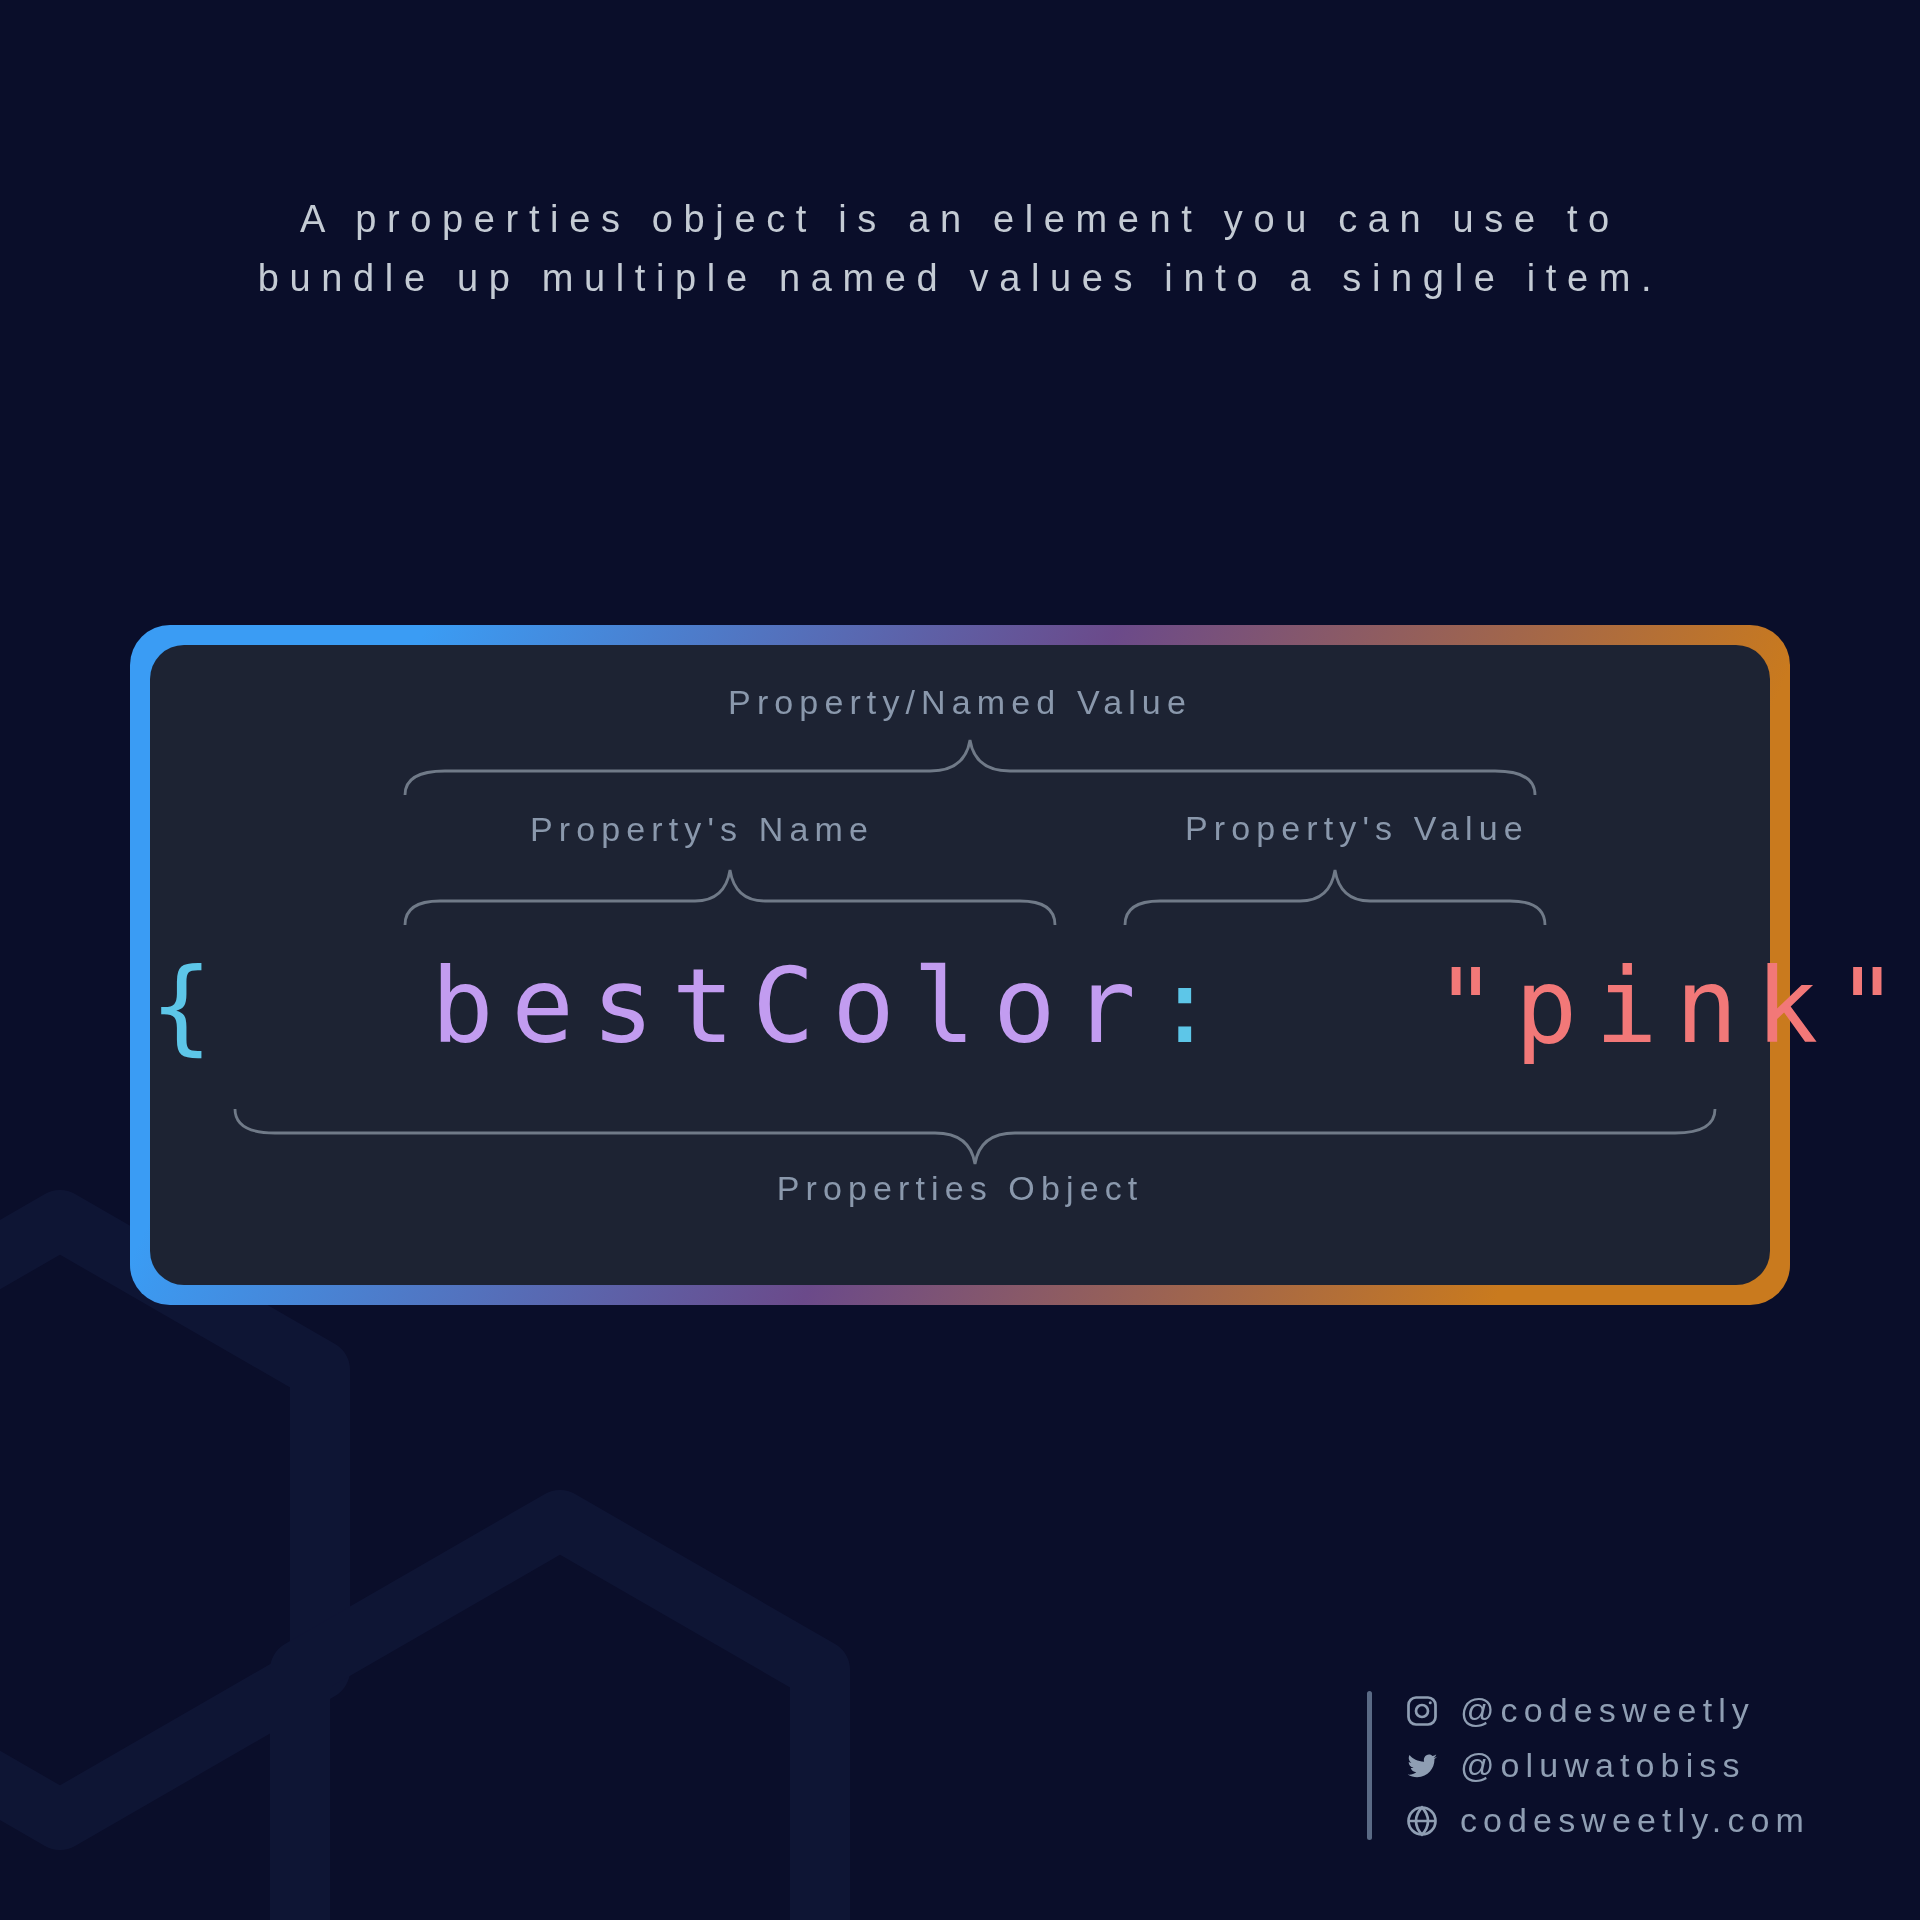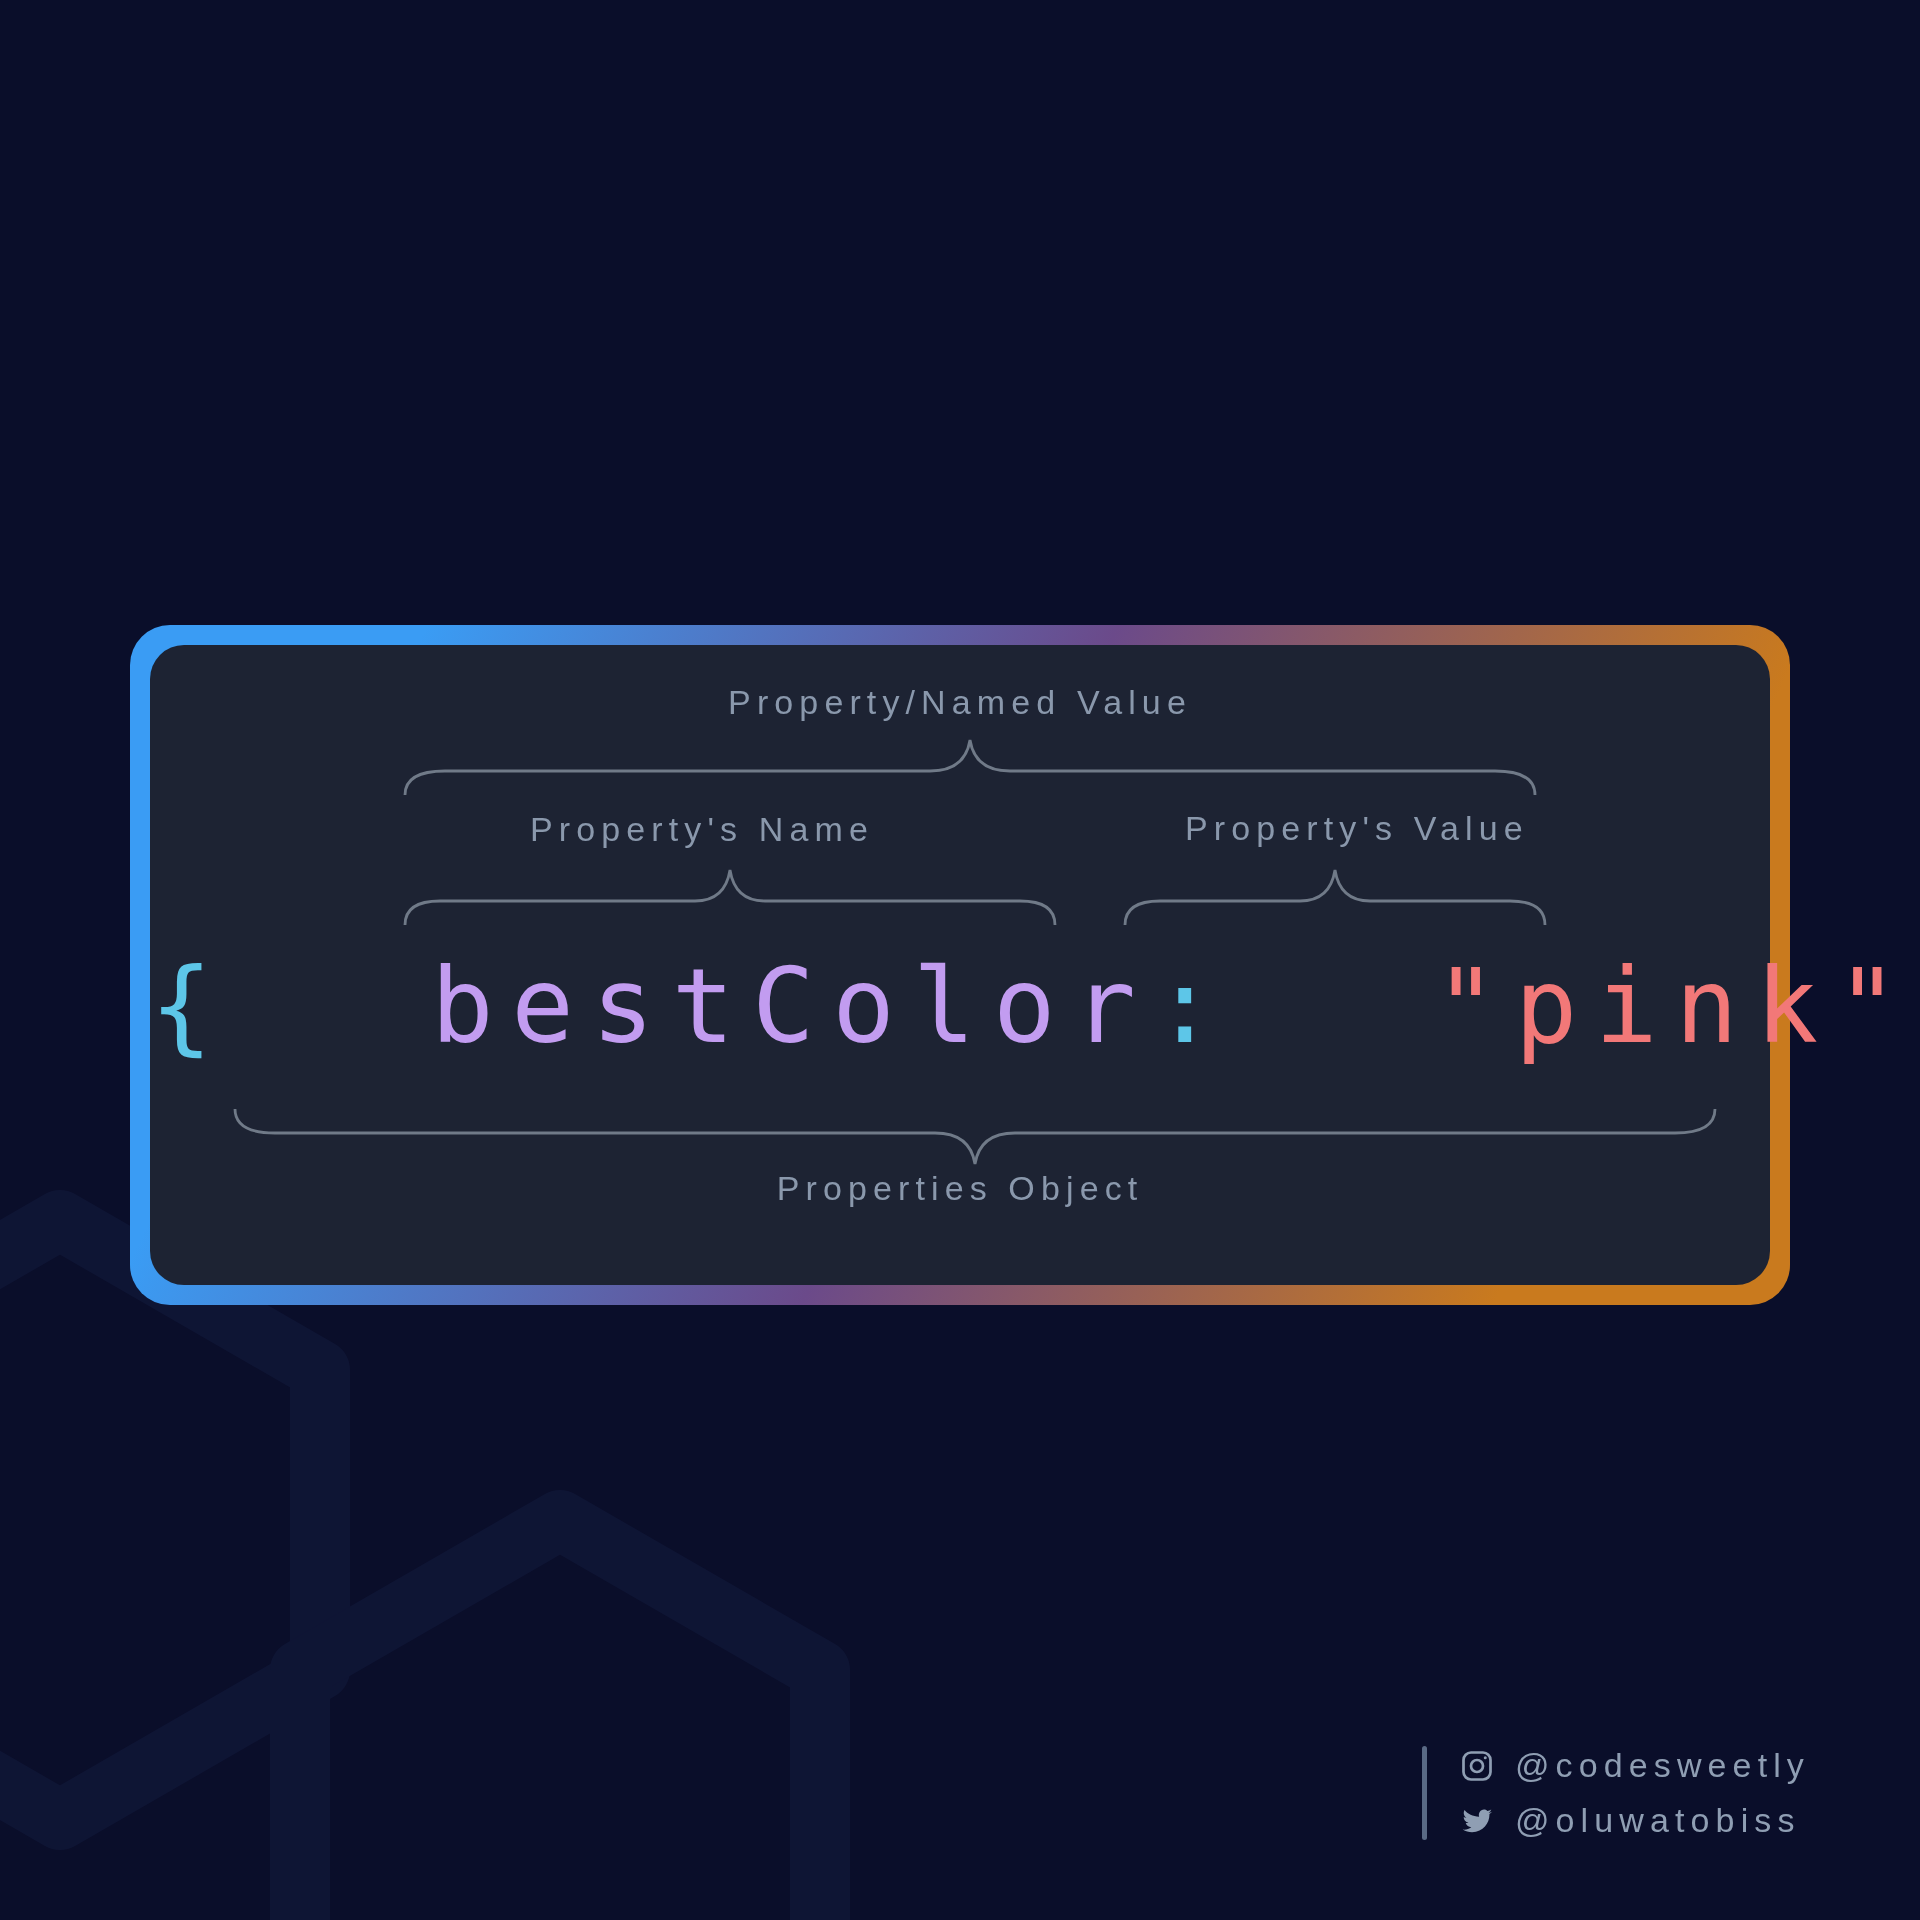--- a/index.html
+++ b/index.html
@@ -159,20 +159,21 @@
 
 <div class="canvas">
 
   <svg class="hex-bg" viewBox="0 0 1200 1200">
     <g stroke="#1c2a55" stroke-width="60" fill="none" stroke-linejoin="round">
       <polygon points="300,60 560,210 560,510 300,660 40,510 40,210"></polygon>
       <polygon points="800,360 1060,510 1060,810 800,960 540,810 540,510"></polygon>
     </g>
   </svg>
 
+  <div class="description">A properties object is an element you can use to bundle up multiple named values into a single item.</div>
 
   <div class="panel">
     <div class="panel-inner">
 
       <div class="lbl lbl-top">Property/Named Value</div>
 
       <svg class="bracket br-top" viewBox="0 0 1140 62" preserveAspectRatio="none">
         <path d="M5 60 Q5 36 45 36 L530 36 Q565 36 570 5 Q575 36 610 36 L1095 36 Q1135 36 1135 60"></path>
       </svg>
 
@@ -215,16 +216,23 @@
           <circle cx="17.5" cy="6.5" r="1" fill="#8f9eb3" stroke="none"></circle>
         </svg>
         <span>@codesweetly</span>
       </div>
       <div class="social">
         <svg viewBox="0 0 24 24">
           <path class="twitter-path" d="M22 5.9c-.7.3-1.5.6-2.3.7.8-.5 1.5-1.3 1.8-2.2-.8.5-1.7.8-2.6 1-1.5-1.6-4.1-1.2-5.2.8-.5.9-.6 1.9-.3 2.9C9.1 9 5.9 7.3 3.7 4.7c-1 1.8-.5 4 1.2 5.1-.6 0-1.2-.2-1.8-.5 0 1.9 1.3 3.5 3.2 3.9-.6.2-1.2.2-1.8.1.5 1.6 2 2.7 3.7 2.8-1.6 1.3-3.7 1.9-5.7 1.6 1.9 1.2 4 1.8 6.2 1.8 7.5 0 11.6-6.2 11.6-11.6v-.5c.8-.6 1.5-1.3 2-2.1z"></path>
         </svg>
         <span>@oluwatobiss</span>
       </div>
+      <div class="social">
+        <svg viewBox="0 0 24 24">
+          <circle cx="12" cy="12" r="9"></circle>
+          <path d="M3 12h18 M12 3c2.5 2.5 4 5.5 4 9s-1.5 6.5-4 9c-2.5-2.5-4-5.5-4-9s1.5-6.5 4-9z"></path>
+        </svg>
+        <span>codesweetly.com</span>
+      </div>
     </div>
   </div>
 
 </div>
 
 </body></html>

